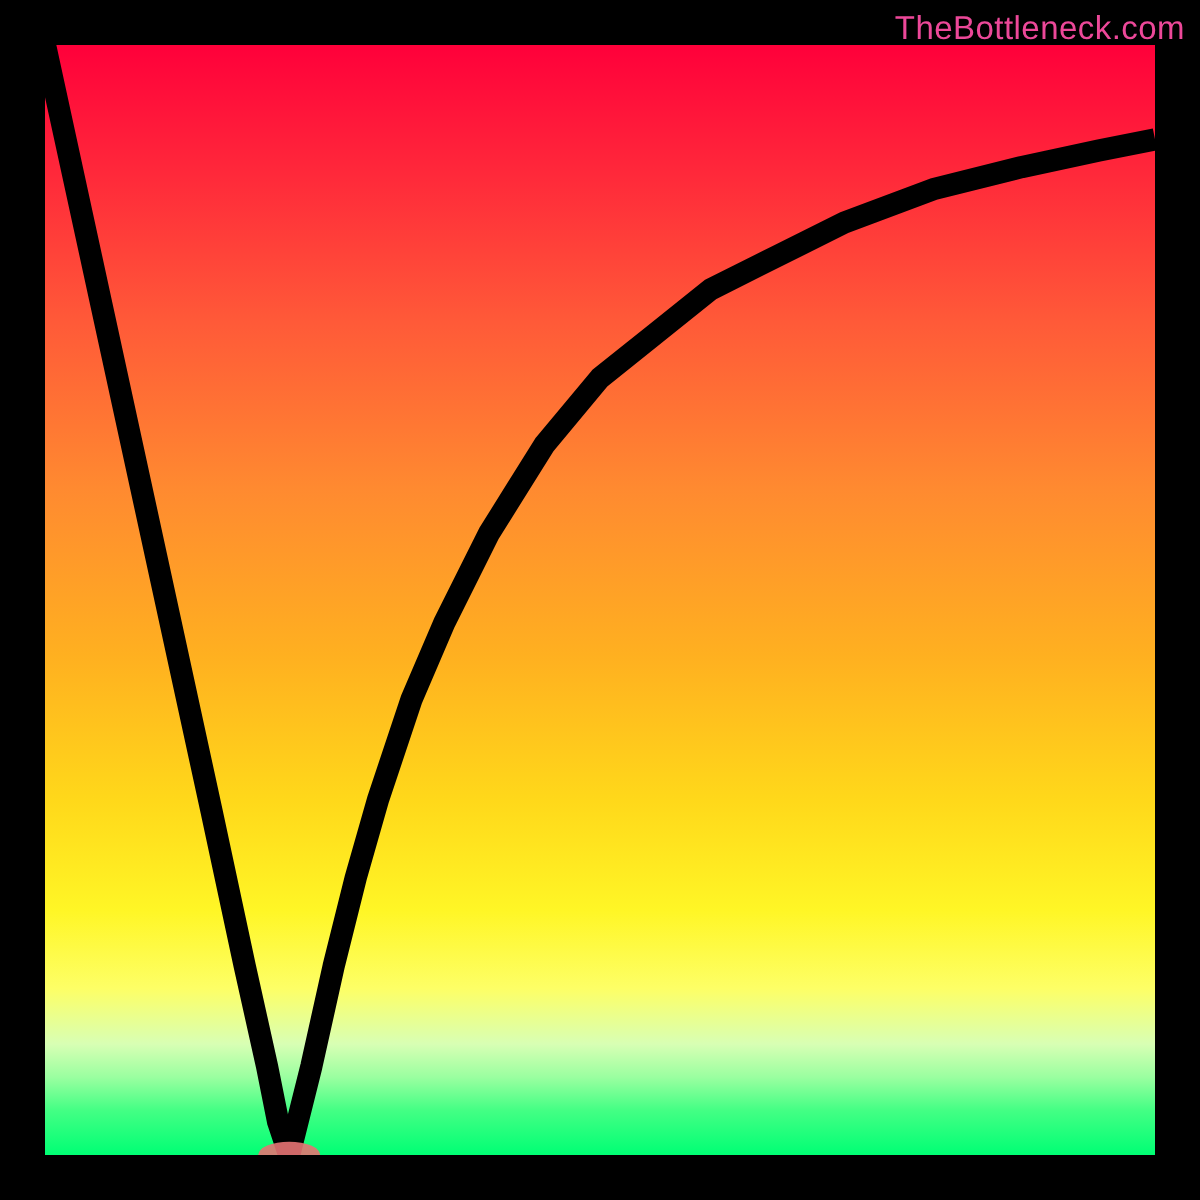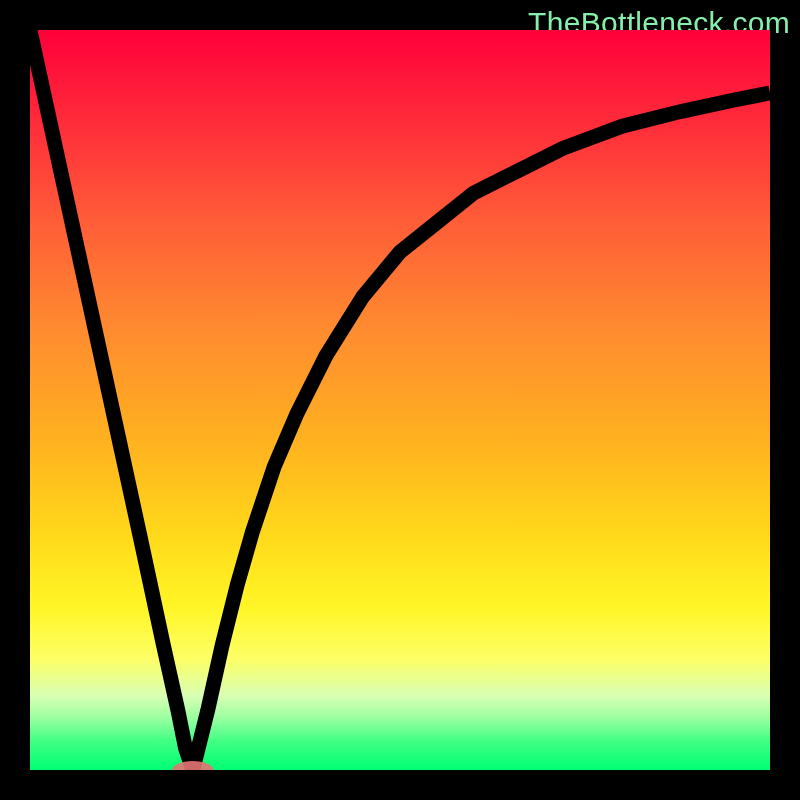--- a/index.html
+++ b/index.html
@@ -46,22 +46,22 @@
   .curve-svg {
     position: absolute;
     inset: 0;
     width: 100%;
     height: 100%;
   }
   .watermark {
     position: absolute;
     top: 6px;
     right: 10px;
-    color: #86efac;
-    font-size: 30px;
+    color: #ec4899;
+    font-size: 22px;
     font-weight: 500;
     letter-spacing: 0.3px;
     user-select: none;
   }
   .marker {
     fill: #e57373;
     stroke: none;
     opacity: 0.9;
   }
   .line {

